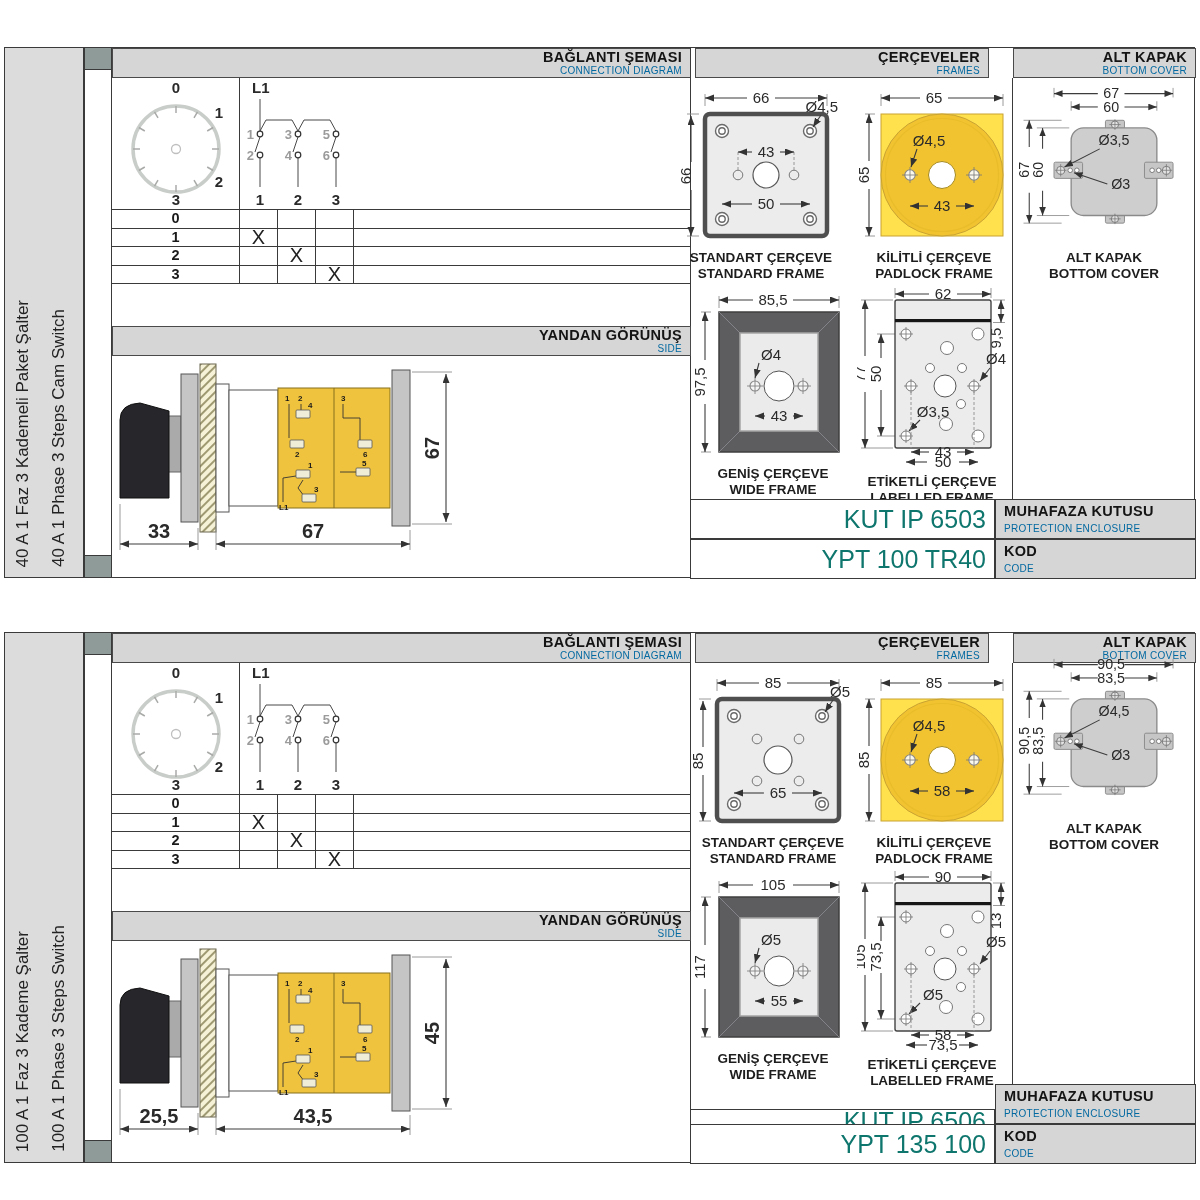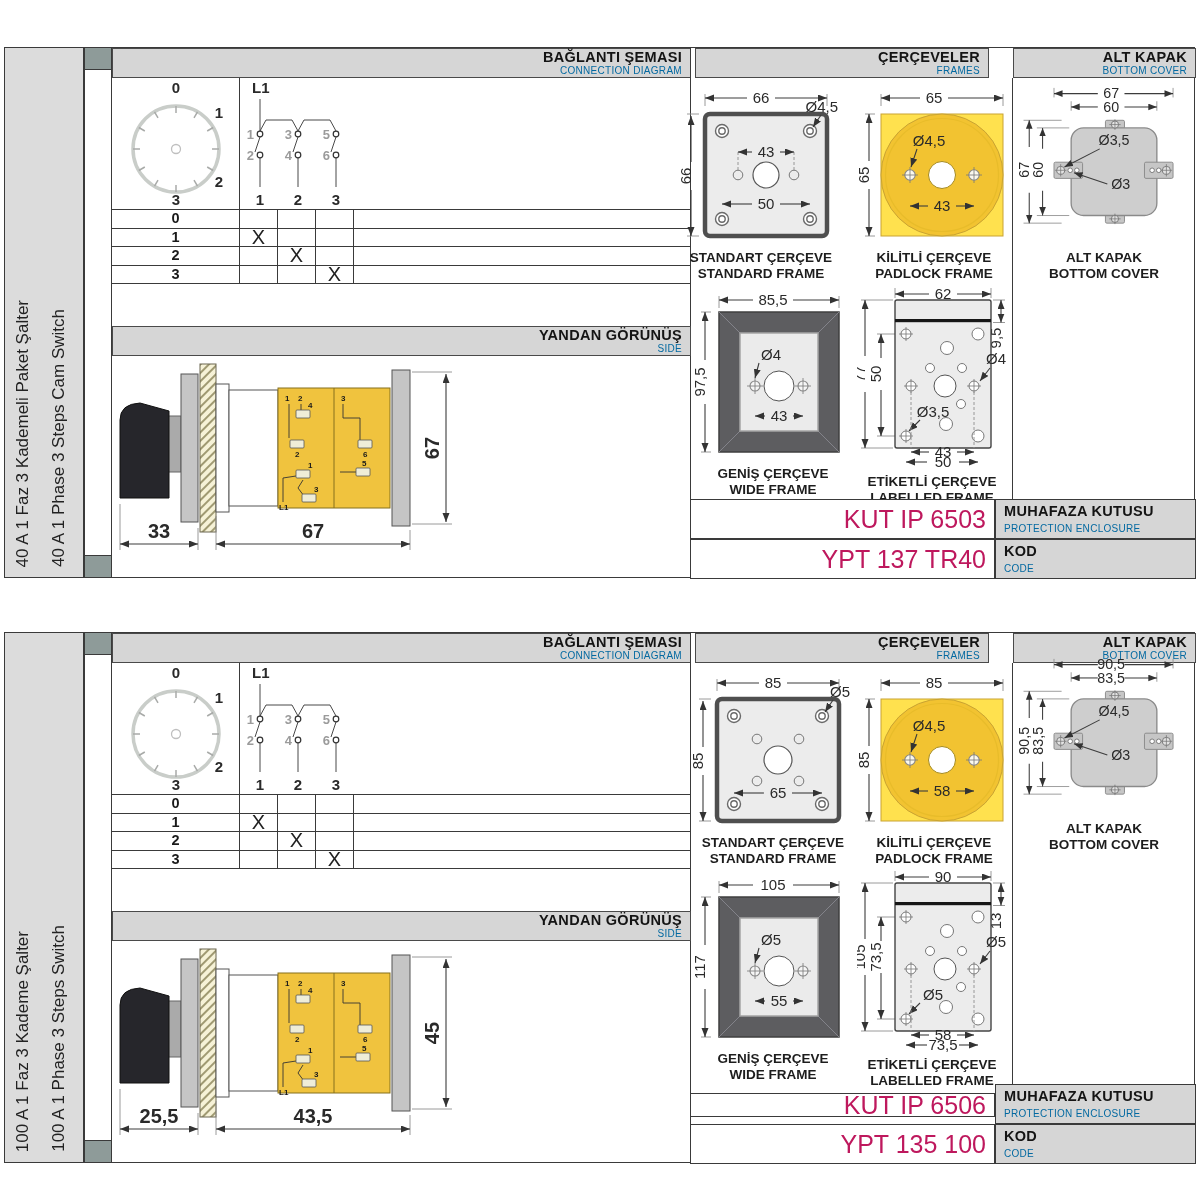--- a/index.html
+++ b/index.html
@@ -18,21 +18,21 @@
   .be{font-size:10px;color:#0369a1;letter-spacing:.3px;}
   .it{}
   .vline{position:absolute;border-left:1.3px solid #3a3a3a;}
   .tbl{position:absolute;left:0;top:161px;width:579px;}
   .trow{display:grid;grid-template-columns:128px 38px 38px 38px auto;height:18.7px;border-top:1.4px solid #3a3a3a;box-sizing:border-box;}
   .trow.last{border-bottom:1.4px solid #3a3a3a;}
   .tl{font-weight:bold;font-size:14.5px;color:#1a1a1a;text-align:center;line-height:17px;border-right:1.3px solid #3a3a3a;}
   .tc{border-right:1.3px solid #3a3a3a;text-align:center;font-size:20px;line-height:16px;color:#222;font-weight:400;}
   .fcell{position:absolute;text-align:center;}
   .fl{font-weight:bold;font-size:13.5px;color:#1d1d1d;line-height:16px;}
-  .kval{position:absolute;background:#fff;border:1.4px solid #3a3a3a;box-sizing:border-box;display:flex;align-items:center;justify-content:flex-end;padding-right:8px;font-size:25px;color:#be185d;}
+  .kval{position:absolute;background:#fff;border:1.4px solid #3a3a3a;box-sizing:border-box;display:flex;align-items:center;justify-content:flex-end;padding-right:8px;font-size:25px;color:#0f766e;}
   .klab{position:absolute;background:#d6d6d6;border:1.4px solid #3a3a3a;box-sizing:border-box;padding:3px 0 0 8px;line-height:17px;}
   svg .dim{stroke:#3c3c3c;stroke-width:1.1;fill:none;}
   svg .ext{stroke:#8f8f8f;stroke-width:.9;fill:none;}
   svg .dsh{stroke:#8f8f8f;stroke-width:.9;stroke-dasharray:3 2;fill:none;}
   svg .cross{stroke:#777;stroke-width:.8;fill:none;}
   svg text{fill:#2a2a2a;}
   .dt{font-size:15px;}
   .dtb{font-size:20px;font-weight:bold;}
   .sm{font-size:13px;font-weight:bold;fill:#9b9b9b;}
   .bn{font-size:15px;font-weight:bold;}
@@ -388,21 +388,21 @@
       </svg>
       <div class="fl">ALT KAPAK</div>
       <div class="fl">BOTTOM COVER</div>
     </div>
 
     <div class="kval" style="left:578px;top:451px;width:305px;height:40px">KUT IP 6503</div>
     <div class="klab" style="left:883px;top:451px;width:201px;height:40px">
       <div class="bt">MUHAFAZA KUTUSU</div>
       <div class="be it">PROTECTION ENCLOSURE</div>
     </div>
-    <div class="kval" style="left:578px;top:491px;width:305px;height:40px">YPT 137 TR40</div>
+    <div class="kval" style="left:578px;top:491px;width:305px;height:40px">YPT 100 TR40</div>
     <div class="klab" style="left:883px;top:491px;width:201px;height:40px">
       <div class="bt">KOD</div>
       <div class="be it">CODE</div>
     </div>
   </div>
 </div>
 
 <div class="section" style="top:632px">
   <div class="sidebar">
     <span class="vt l1">100 A 1 Faz 3 Kademe Şalter</span>
@@ -732,21 +732,21 @@
         <path d="M98,40.5 H110 M104,35 V46 M98,139.5 H110 M104,134 V145 M41,88.5 H53 M47,82 V95 M152,88.5 H164 M158,82 V95" class="cross"></path>
         <text class="dt" x="103" y="62" text-anchor="middle">Ø4,5</text>
         <path d="M88,66 L51,85" class="dim" marker-end="url(#ar)"></path>
         <text class="dt" x="110" y="108" text-anchor="middle">Ø3</text>
         <path d="M96,103 L61,91" class="dim" marker-end="url(#ar)"></path>
       </svg>
       <div class="fl">ALT KAPAK</div>
       <div class="fl">BOTTOM COVER</div>
     </div>
 
-    <div class="kval" style="left:578px;top:460px;width:305px;height:24px">KUT IP 6506</div>
+    <div class="kval" style="left:578px;top:476px;width:305px;height:24px">KUT IP 6506</div>
     <div class="klab" style="left:883px;top:451px;width:201px;height:40px">
       <div class="bt">MUHAFAZA KUTUSU</div>
       <div class="be it">PROTECTION ENCLOSURE</div>
     </div>
     <div class="kval" style="left:578px;top:491px;width:305px;height:40px">YPT 135 100</div>
     <div class="klab" style="left:883px;top:491px;width:201px;height:40px">
       <div class="bt">KOD</div>
       <div class="be it">CODE</div>
     </div>
   </div>

